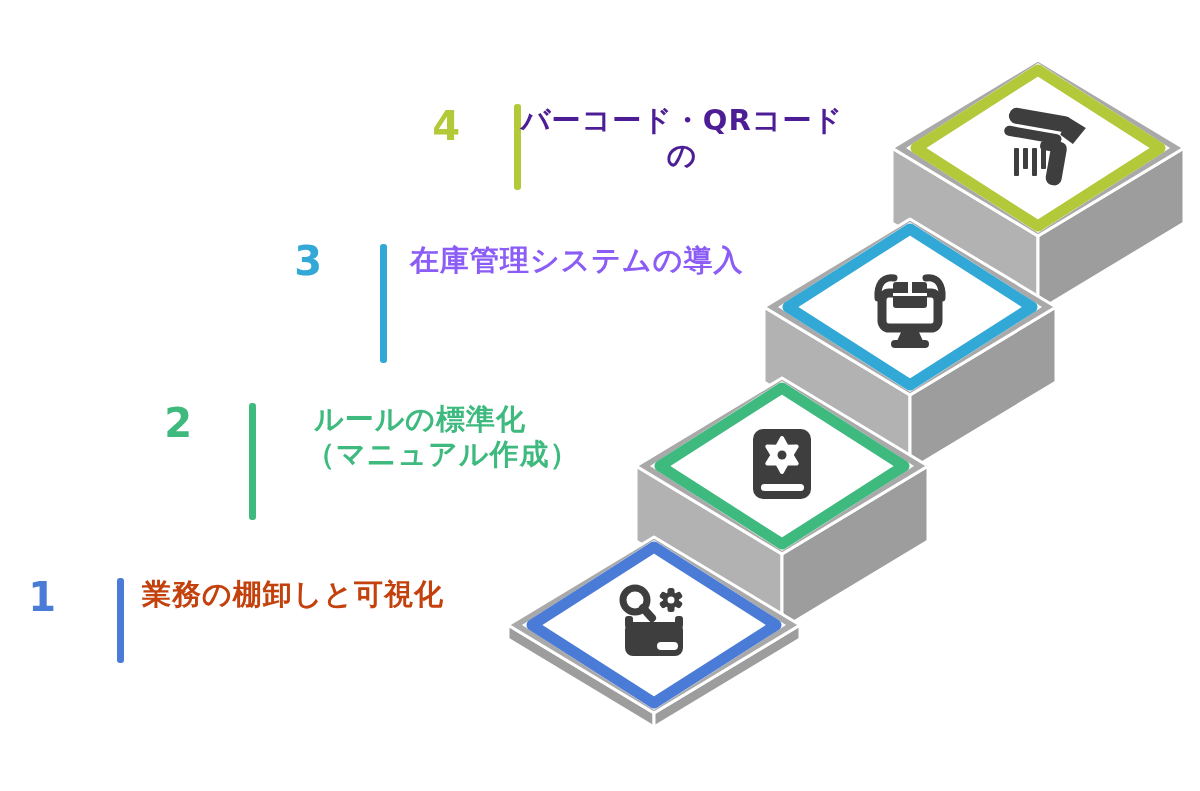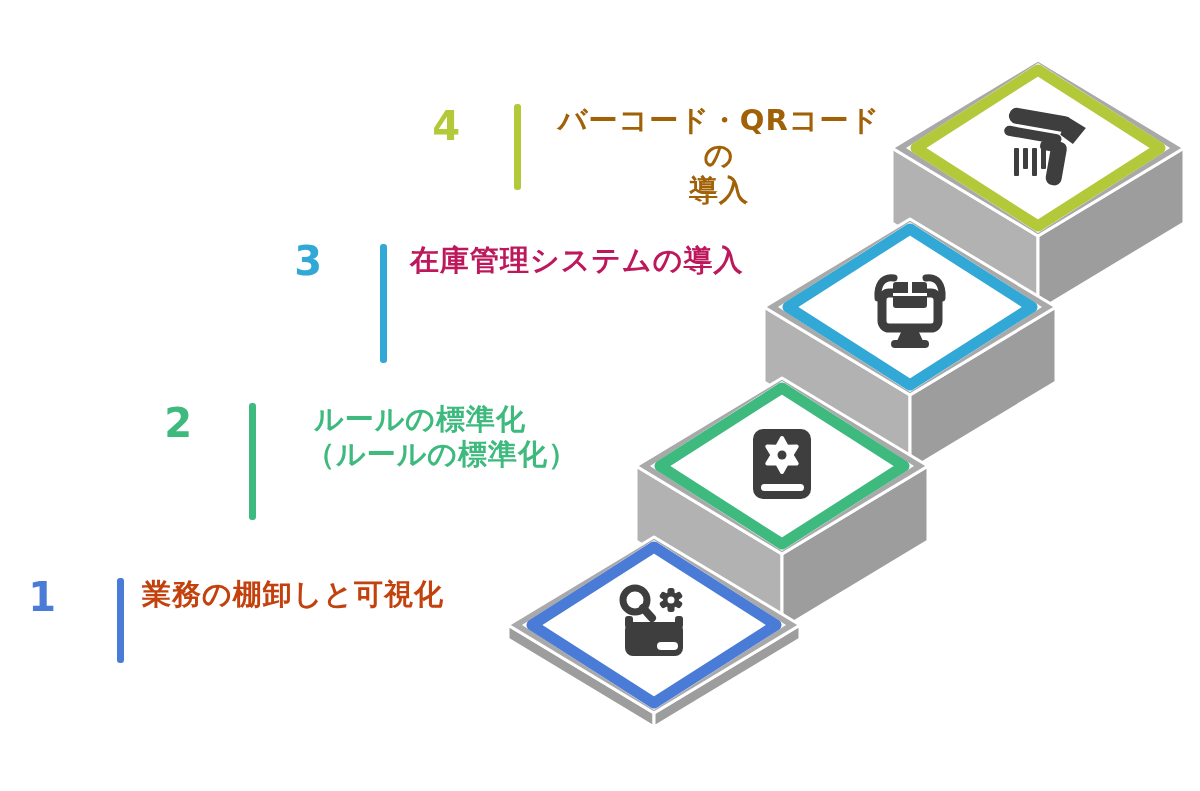--- a/index.html
+++ b/index.html
@@ -115,34 +115,33 @@
     <div class="lbl-txt" style="left: 142px; top: 577px; color: #c2410c;">
       <span class="txt-line">業務の棚卸しと可視化</span>
     </div>
   </div>
 
   <div>
     <div class="lbl-num" style="left: 144px; top: 403px; color: rgb(62, 186, 126);">2</div>
     <div class="lbl-bar" style="left: 249px; top: 403px; height: 117px; background-color: rgb(62, 186, 126);"></div>
     <div class="lbl-txt" style="left: 273px; top: 402px; color: rgb(62, 186, 126); margin-left: 41px;">
       <span class="txt-line">ルールの標準化</span>
-      <span class="txt-line" style="margin-left:-8px;">（ルールの標準化）</span>
+      <span class="txt-line" style="margin-left:-8px;">（マニュアル作成）</span>
     </div>
   </div>
 
   <div>
     <div class="lbl-num" style="left: 274px; top: 241px; color: rgb(49, 168, 214);">3</div>
     <div class="lbl-bar" style="left: 380px; top: 244px; height: 119px; background-color: rgb(49, 168, 214);"></div>
-    <div class="lbl-txt" style="left: 410px; top: 243px; color: #be185d;">
+    <div class="lbl-txt" style="left: 410px; top: 243px; color: #8b5cf6;">
       <span class="txt-line">在庫管理システムの導入</span>
     </div>
   </div>
 
   <div>
     <div class="lbl-num" style="left: 412px; top: 106px; color: rgb(179, 201, 58);">4</div>
     <div class="lbl-bar" style="left: 514px; top: 104px; height: 86px; background-color: rgb(179, 201, 58);"></div>
-    <div class="lbl-txt centered" style="left: 544px; top: 103px; width: 350px; color: #a16207;">
+    <div class="lbl-txt centered" style="left: 507px; top: 103px; width: 350px; color: #4c1d95;">
       <span class="txt-line">バーコード・QRコードの</span>
-      <span class="txt-line">導入</span>
     </div>
   </div>
 
 </div>
 
 </body></html>

